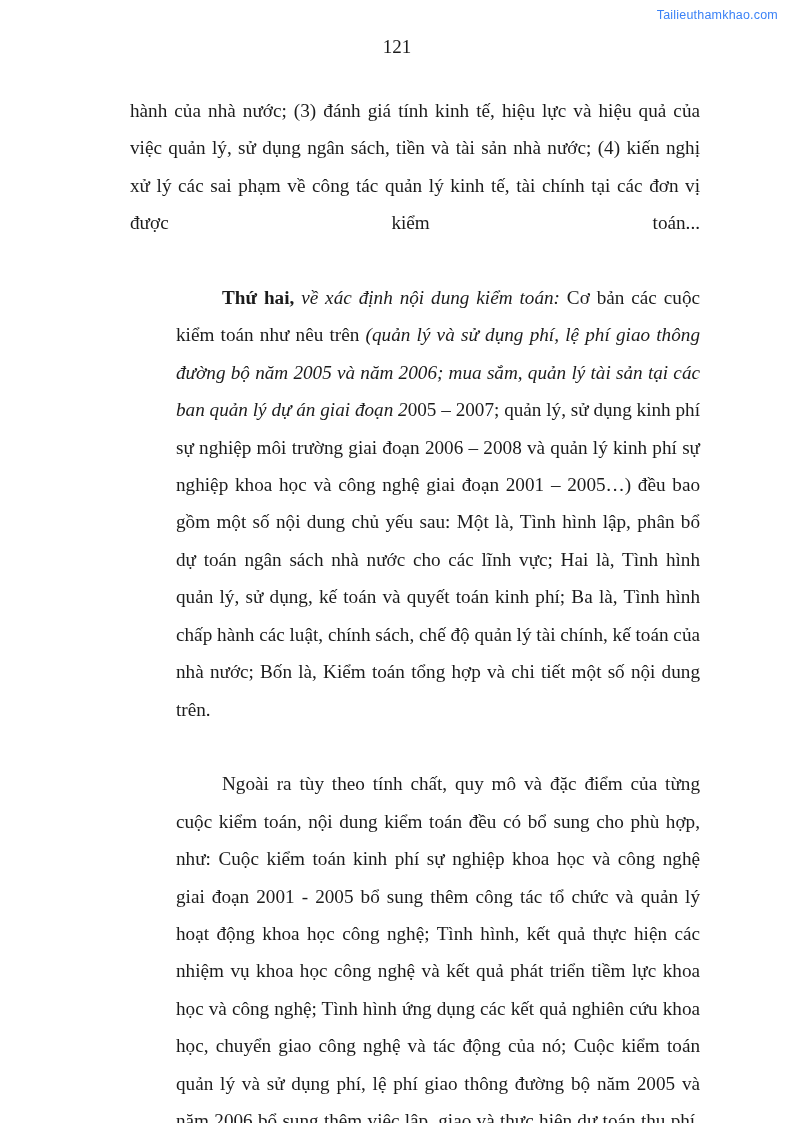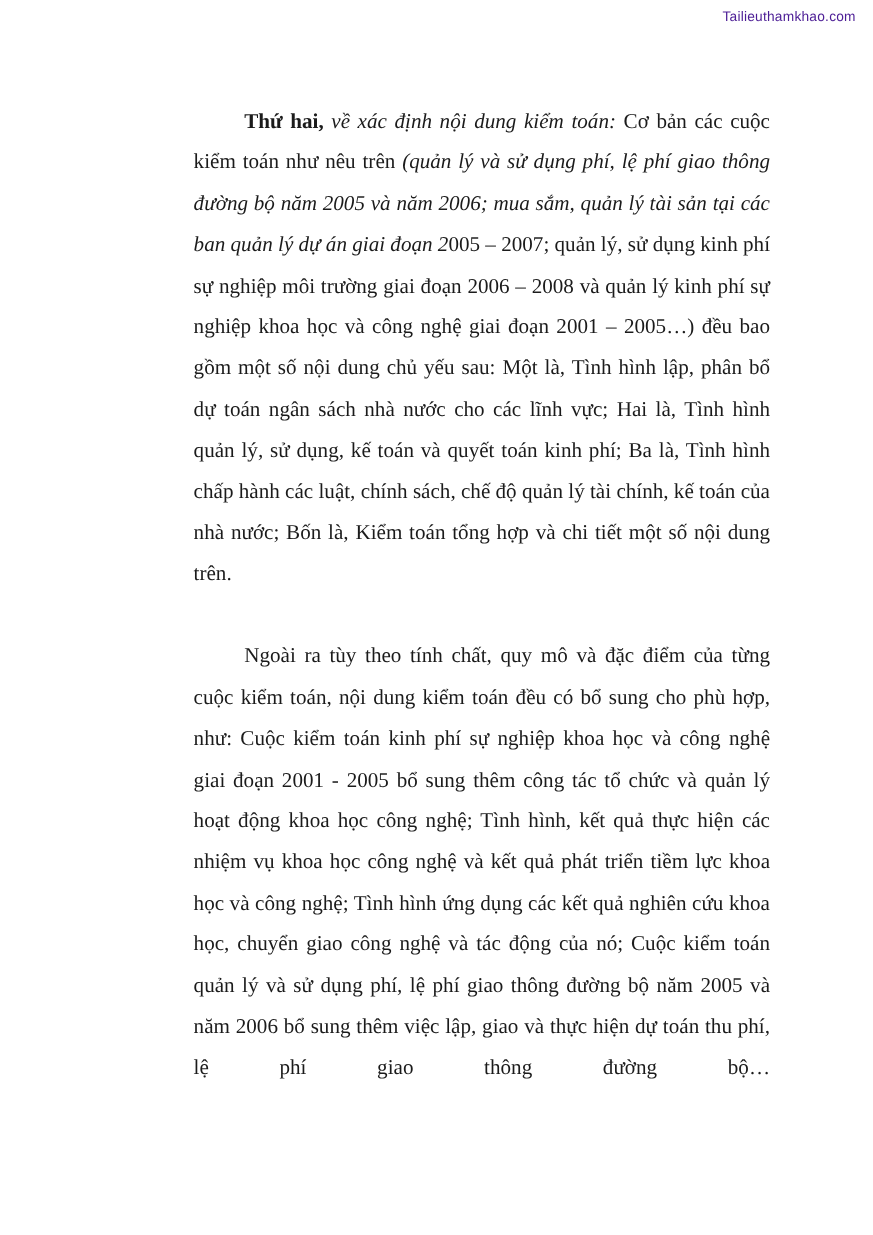--- a/index.html
+++ b/index.html
@@ -26,21 +26,21 @@
   }
 
   
   .watermark {
     position: absolute;
     top: 8px;
     right: 16px;
     font-family: "Liberation Sans", "DejaVu Sans", sans-serif;
     font-size: 12.5px;
     letter-spacing: 0.2px;
-    color: #4c1d95;
+    color: #3b82f6;
     white-space: nowrap;
     user-select: none;
   }
 
   
   .page-number {
     position: absolute;
     top: 36px;
     left: 0;
     width: 794px;
@@ -84,20 +84,22 @@
   b, .b { font-weight: bold; }
   i, .i { font-style: italic; }
 </style>
 </head>
 <body>
 
 <div class="page">
 
   <div class="watermark">Tailieuthamkhao.com</div>
 
+  <div class="page-number">121</div>
 
   <div class="textblock">
+    <p class="para"><span>hành của nhà nước; (3) đánh giá tính kinh tế, hiệu lực và hiệu quả của việc quản lý, sử dụng ngân sách, tiền và tài sản nhà nước; (4) kiến nghị xử lý các sai phạm về công tác quản lý kinh tế, tài chính tại các đơn vị được kiểm toán...</span></p>
     <p class="para indent"><b>Thứ hai,</b><i> về xác định nội dung kiểm toán:</i><span> Cơ bản các cuộc kiểm toán như nêu trên </span><i>(quản lý và sử dụng phí, lệ phí giao thông đường bộ năm 2005 và năm 2006; mua sắm, quản lý tài sản tại các ban quản lý dự án giai đoạn 2</i><span>005 – 2007; quản lý, sử dụng kinh phí sự nghiệp môi trường giai đoạn 2006 – 2008 và quản lý kinh phí sự nghiệp khoa học và công nghệ giai đoạn 2001 – 2005…) đều bao gồm một số nội dung chủ yếu sau: Một là, Tình hình lập, phân bổ dự toán ngân sách nhà nước cho các lĩnh vực; Hai là, Tình hình quản lý, sử dụng, kế toán và quyết toán kinh phí; Ba là, Tình hình chấp hành các luật, chính sách, chế độ quản lý tài chính, kế toán của nhà nước; Bốn là, Kiểm toán tổng hợp và chi tiết một số nội dung trên.</span></p>
     <p class="para indent"><span>Ngoài ra tùy theo tính chất, quy mô và đặc điểm của từng cuộc kiểm toán, nội dung kiểm toán đều có bổ sung cho phù hợp, như: Cuộc kiểm toán kinh phí sự nghiệp khoa học và công nghệ giai đoạn 2001 - 2005  bổ sung thêm công tác tổ chức và quản lý hoạt động khoa học công nghệ; Tình hình, kết quả thực hiện các nhiệm vụ khoa học công nghệ và kết quả phát triển tiềm lực khoa học và công nghệ; Tình hình ứng dụng các kết quả nghiên cứu khoa học, chuyển giao công nghệ và tác động của nó; Cuộc kiểm toán quản lý và sử dụng phí, lệ phí giao thông đường bộ năm 2005 và năm 2006 bổ sung thêm việc lập, giao và thực hiện dự toán thu phí, lệ phí giao thông đường bộ…</span></p>
 
   </div>
 
 </div>
 
 </body></html>

